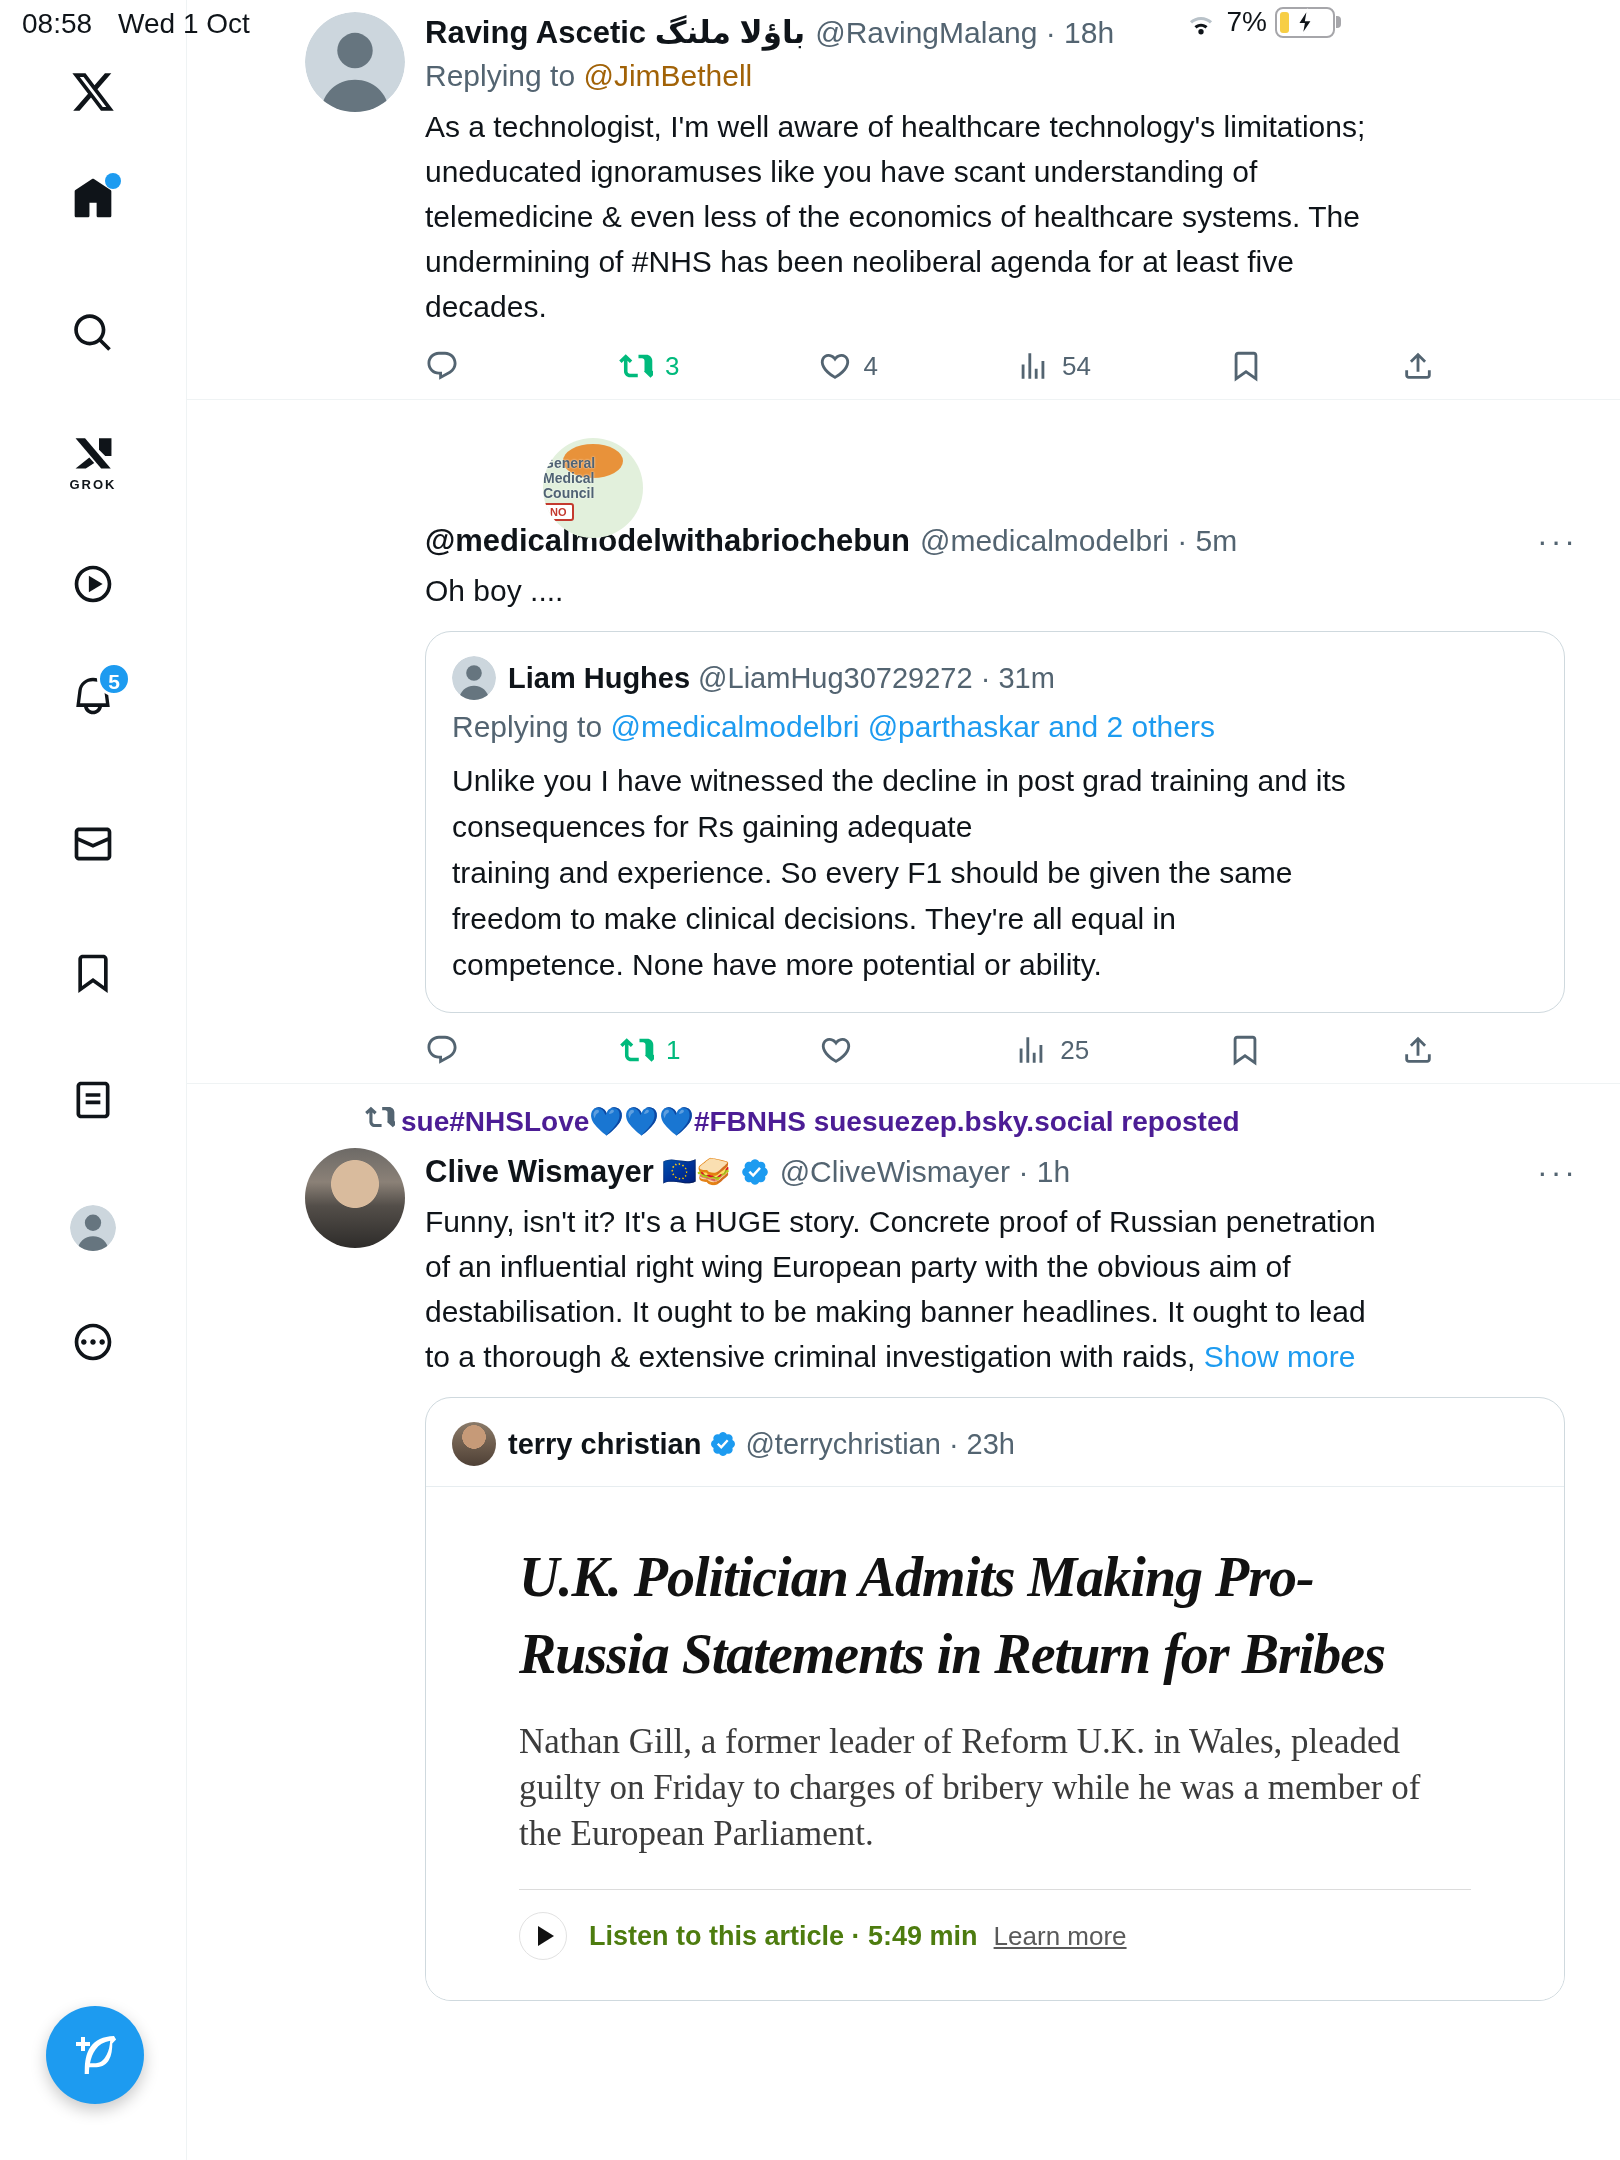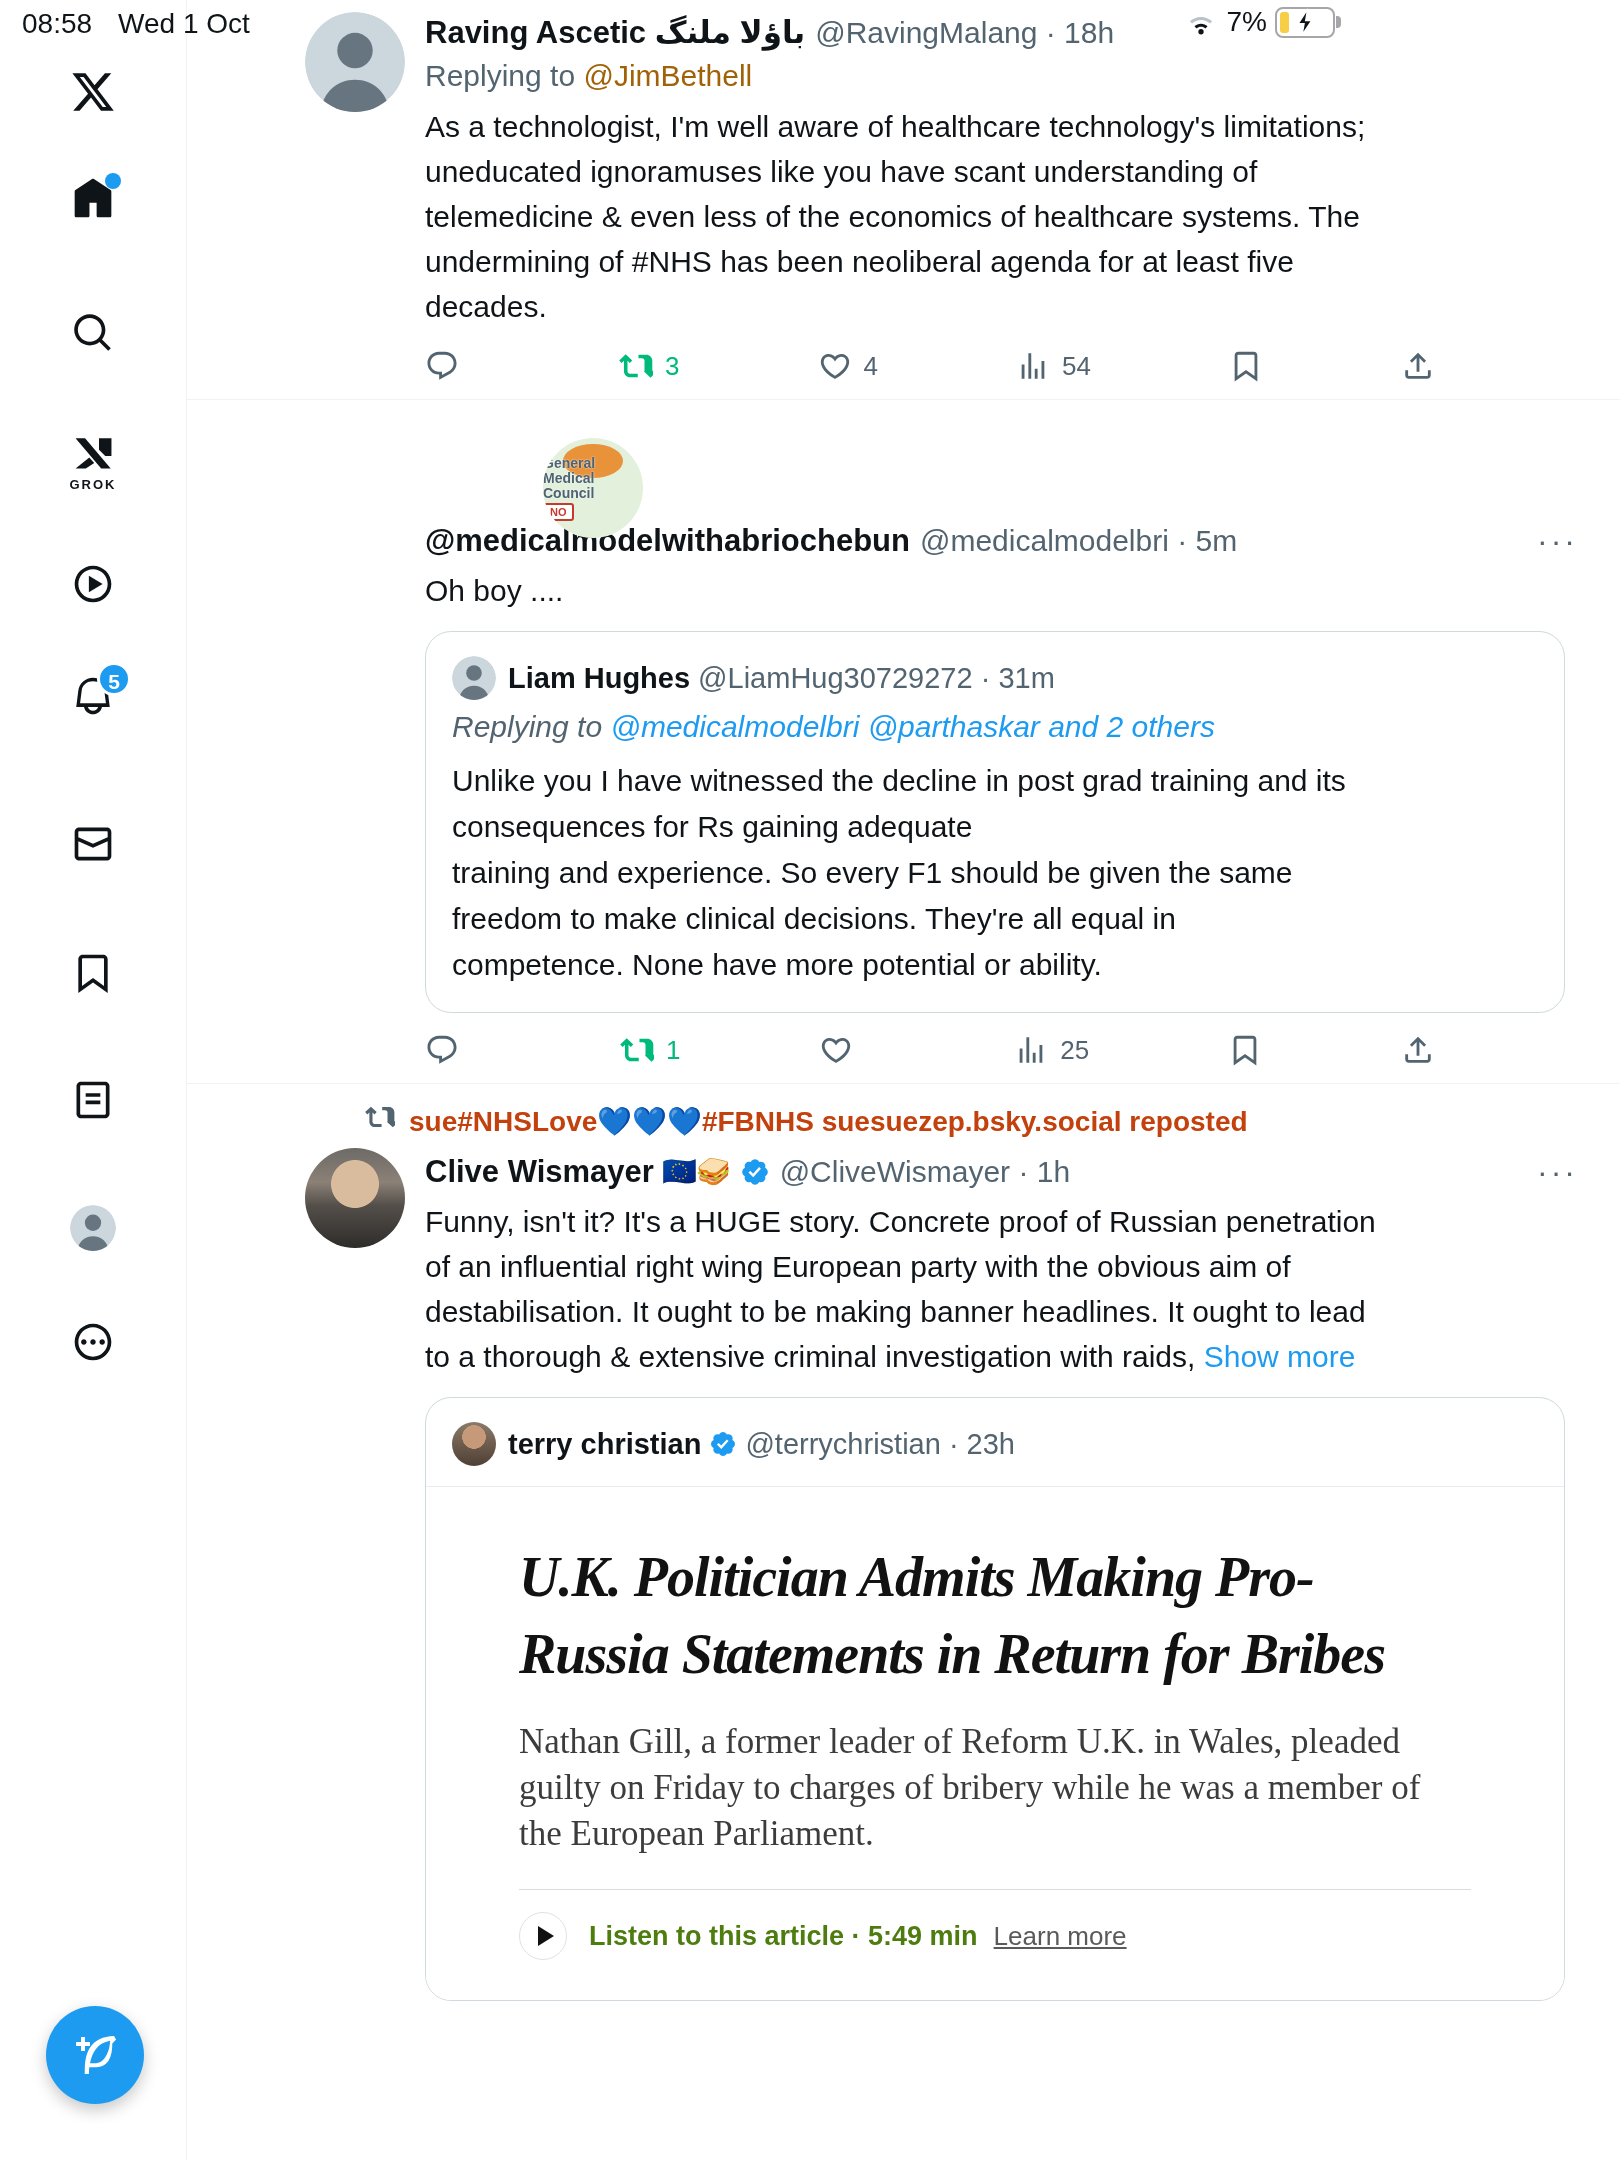--- a/index.html
+++ b/index.html
@@ -58,41 +58,41 @@
   .action.green{color:#00ba7c;}
   .action .count{min-width:10px;text-align:left;}
 
   
   .quote-card{box-sizing:border-box;width:1140px;border:1px solid #cfd9de;border-radius:26px;padding:24px 26px;margin-top:18px;overflow:hidden;background:#fff;}
   .q-head{display:flex;align-items:center;font-size:29px;line-height:40px;white-space:nowrap;}
   .q-avatar{width:44px;height:44px;border-radius:50%;overflow:hidden;margin-right:12px;flex:none;}
   .q-avatar svg{width:44px;height:44px;display:block;}
   .q-name{font-weight:700;color:#0f1419;}
   .q-meta{color:#536471;margin-left:8px;}
-  .q-replying{font-size:30px;line-height:46px;color:#536471;margin-top:4px;font-style:italic;}
+  .q-replying{font-size:30px;line-height:46px;color:#536471;margin-top:4px;}
   .q-replying a{color:#1d9bf0;text-decoration:none;}
   .q-body{font-size:30px;line-height:46px;color:#0f1419;white-space:pre-line;margin-top:8px;}
 
   
   .brioche{background:#e2f0dc;display:flex;flex-direction:column;align-items:flex-start;justify-content:center;position:relative;}
   .brioche::before{content:"";position:absolute;top:6px;left:20px;width:60px;height:34px;border-radius:50%;background:#e8923a;}
   .brioche .bl{position:relative;font-size:14px;line-height:15px;font-weight:700;color:#4f6273;text-shadow:0 0 2px #fff;}
   .brioche .bsign{position:relative;margin-top:2px;background:#fff;border:2px solid #c43a2e;color:#c43a2e;
                   font-size:11px;font-weight:700;line-height:14px;padding:0 5px;border-radius:3px;}
 
   
   .clive{background:
      radial-gradient(circle at 50% 36%, #d9bb9d 0 29%, rgba(0,0,0,0) 30%),
      linear-gradient(180deg,#6d6a66 0%,#8b8177 34%,#534e49 58%,#2e2c2a 100%);}
   .terry{background:
      radial-gradient(circle at 50% 34%, #c69a78 0 32%, rgba(0,0,0,0) 33%),
      linear-gradient(180deg,#8a7a69 0%,#6b5a4b 55%,#4e4036 100%);}
 
   
-  .repost-banner{display:flex;align-items:center;gap:14px;color:#c2410c;font-weight:700;font-size:28px;line-height:36px;
+  .repost-banner{display:flex;align-items:center;gap:6px;color:#4c1d95;font-weight:700;font-size:28px;line-height:36px;
                  margin-left:-60px;margin-bottom:10px;white-space:nowrap;}
   .repost-banner svg{flex:none;}
 
   
   .nyt{margin:20px -26px -24px;border-top:1px solid #e7edf0;background:#fff;}
   .nyt-band{position:relative;height:60px;border-bottom:1px solid #dedede;}
   .nyt-edge{position:absolute;left:5px;top:15px;font-family:"Liberation Serif",serif;font-weight:700;font-size:23px;color:#1a1a1a;}
   .nyt-masthead{text-align:center;font-family:"DejaVu Serif","Liberation Serif",serif;font-weight:700;font-size:38px;line-height:60px;color:#111;letter-spacing:-1px;}
   .nyt-body{padding:52px 60px 40px 93px;}
   .nyt-headline{font-family:"Liberation Serif",serif;font-style:italic;font-weight:700;font-size:56px;line-height:77px;color:#121212;white-space:pre-line;letter-spacing:-1px;}

